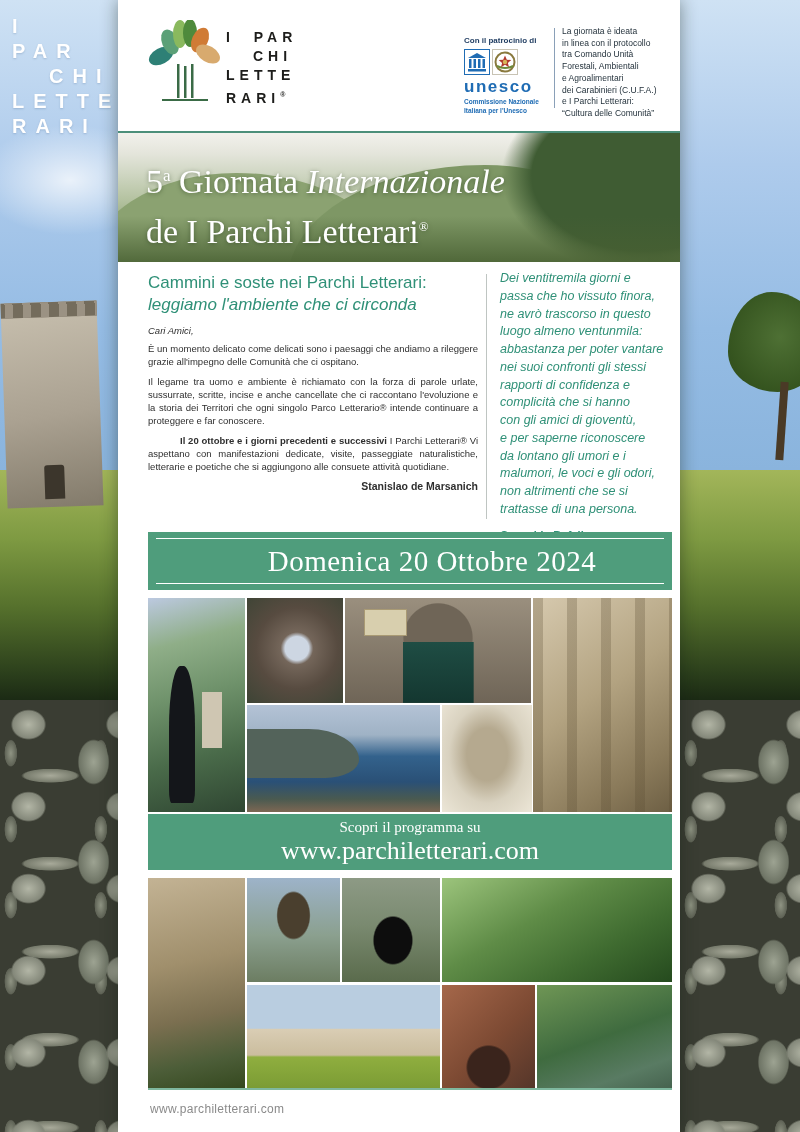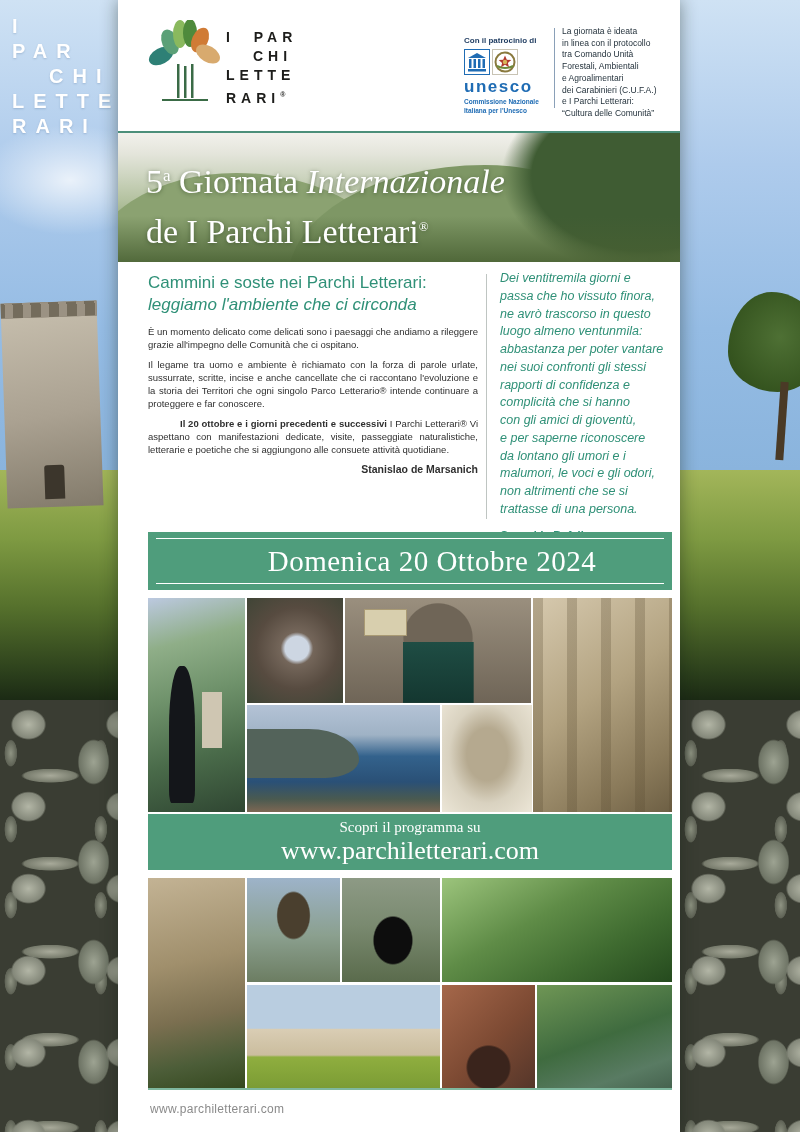--- a/index.html
+++ b/index.html
@@ -259,20 +259,21 @@
       <div><span>de I Parchi Letterari</span><span class="reg">®</span></div>
     </div>
   </div>
 
   <div class="content">
     <div class="col-left">
       <div class="article-heading">
         <div>Cammini e soste nei Parchi Letterari:</div>
         <div class="it">leggiamo l'ambiente che ci circonda</div>
       </div>
+      <p class="salutation">Cari Amici,</p>
       <p class="para">È un momento delicato come delicati sono i paesaggi che andiamo a rileggere grazie all'impegno delle Comunità che ci ospitano.</p>
       <p class="para">Il legame tra uomo e ambiente è richiamato con la forza di parole urlate, sussurrate, scritte, incise e anche cancellate che ci raccontano l'evoluzione e la storia dei Territori che ogni singolo Parco Letterario® intende continuare a proteggere e far conoscere.</p>
       <p class="para"><b>Il 20 ottobre e i giorni precedenti e successivi</b><span> I Parchi Letterari® Vi aspettano con manifestazioni dedicate, visite, passeggiate naturalistiche, letterarie e poetiche che si aggiungono alle consuete attività quotidiane.</span></p>
       <div class="signature">Stanislao de Marsanich</div>
     </div>
     <div class="col-divider"></div>
     <div class="col-right">
       <div class="quote">Dei ventitremila giorni e
 passa che ho vissuto finora,
 ne avrò trascorso in questo

